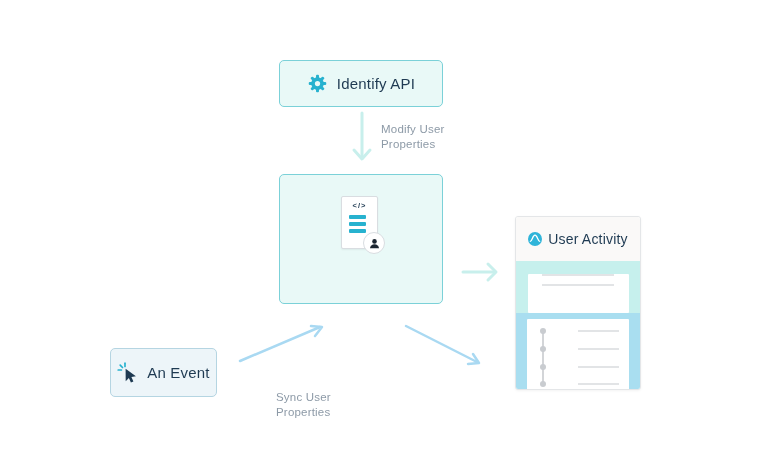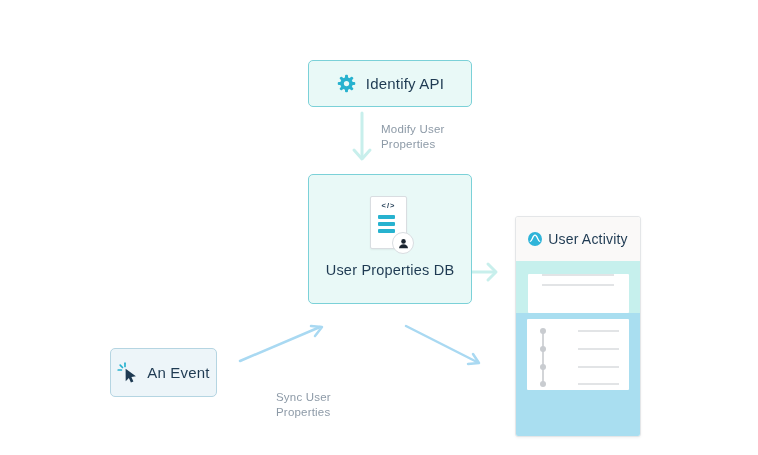--- a/index.html
+++ b/index.html
@@ -9,21 +9,21 @@
   
   .arrows{position:absolute;left:0;top:0;pointer-events:none;}
   .stroke-cyan{stroke:var(--arrow-cyan,#c8efec);}
   .stroke-blue{stroke:var(--arrow-blue,#a9d9f2);}
 
   
   .node{position:absolute;display:flex;align-items:center;justify-content:center;
         border-radius:5px;box-sizing:border-box;}
   .node .node-label{color:var(--text-navy,#1e3a52);font-size:15px;font-weight:500;
         letter-spacing:.2px;white-space:nowrap;}
-  .teal-box{background:var(--mint-bg,#e9f9f7);border:1px solid var(--teal-border,#7bd1d8);margin-left:29px;}
+  .teal-box{background:var(--mint-bg,#e9f9f7);border:1px solid var(--teal-border,#7bd1d8);}
   .blue-box{background:var(--event-bg,#edf5f9);border:1px solid var(--event-border,#b5d5e2);}
 
   #node-identify{left:279px;top:60px;width:164px;height:47px;gap:9px;}
   #node-event{left:110px;top:348px;width:107px;height:49px;gap:8px;}
 
   #node-db{left:279px;top:174px;width:164px;height:130px;}
   .doc{position:absolute;left:61px;top:21px;width:35px;height:51px;background:#fff;
        border:1px solid var(--doc-border,#d9dde1);border-radius:2px;
        box-shadow:0 1px 2px rgba(0,0,0,.06);}
   .doc-code{display:block;text-align:center;margin-top:4px;font-size:7.5px;font-weight:700;
@@ -37,21 +37,21 @@
   .db-label{position:absolute;left:0;right:0;top:87px;text-align:center;
        color:var(--text-navy,#1e3a52);font-size:14.5px;font-weight:500;letter-spacing:.2px;}
 
   
   .edge-label{position:absolute;color:var(--label-gray,#8d9aa7);font-size:11.5px;
        line-height:15px;letter-spacing:.2px;text-align:left;}
   #label-modify{left:381px;top:122px;width:66px;}
   #label-sync{left:276px;top:350px;width:64px;margin-top:40px;}
 
   
-  .panel{position:absolute;left:515px;top:216px;width:126px;height:221px;background:#fff;
+  .panel{position:absolute;left:515px;top:216px;width:126px;height:174px;background:#fff;
        border:1px solid var(--panel-border,#e4e6e8);border-radius:3px;box-sizing:border-box;
        box-shadow:0 1px 3px rgba(0,0,0,.05);overflow:hidden;display:flex;flex-direction:column;}
   .panel-header{height:44px;flex:0 0 44px;background:var(--header-bg,#faf9f8);
        display:flex;align-items:center;justify-content:center;gap:6px;}
   .panel-title{color:var(--text-navy,#1e3a52);font-size:14px;font-weight:500;letter-spacing:.2px;}
   .band-cyan{flex:0 0 47px;background:var(--band-cyan,#c6f0ed);}
   .band-blue{flex:1 1 auto;background:var(--band-blue,#a9def0);}
   .card{background:#fff;border-radius:1px;}
   .card-a{width:101px;height:39px;margin:5px auto 0;}
   .card-a .ph-line{width:72px;height:2px;background:var(--card-line,#e2e4e6);margin:0 auto;}
@@ -111,21 +111,20 @@
         <div class="doc-bar"></div>
         <div class="doc-bar"></div>
       </div>
       <div class="person-badge">
         <svg width="11" height="11" viewBox="0 0 12 12">
           <circle cx="6" cy="3.7" r="2.5" style="fill:var(--person-dark,#1b2530)"></circle>
           <path d="M1.1 11.2 a4.9 4.4 0 0 1 9.8 0 z" style="fill:var(--person-dark,#1b2530)"></path>
         </svg>
       </div>
     </div>
-    <span class="db-label">User Properties DB</span>
   </div>
 
   <div class="edge-label" id="label-sync">Sync User Properties</div>
 
   <div class="node blue-box" id="node-event">
     <svg width="22" height="22" viewBox="0 0 22 22">
       <g style="stroke:var(--accent-teal,#27b2cf)" stroke-width="1.7" stroke-linecap="round" fill="none">
         <path d="M8 1.2 L8 4.4"></path>
         <path d="M1.2 8 L4.4 8"></path>
         <path d="M3.2 3.2 L5.5 5.5"></path>

